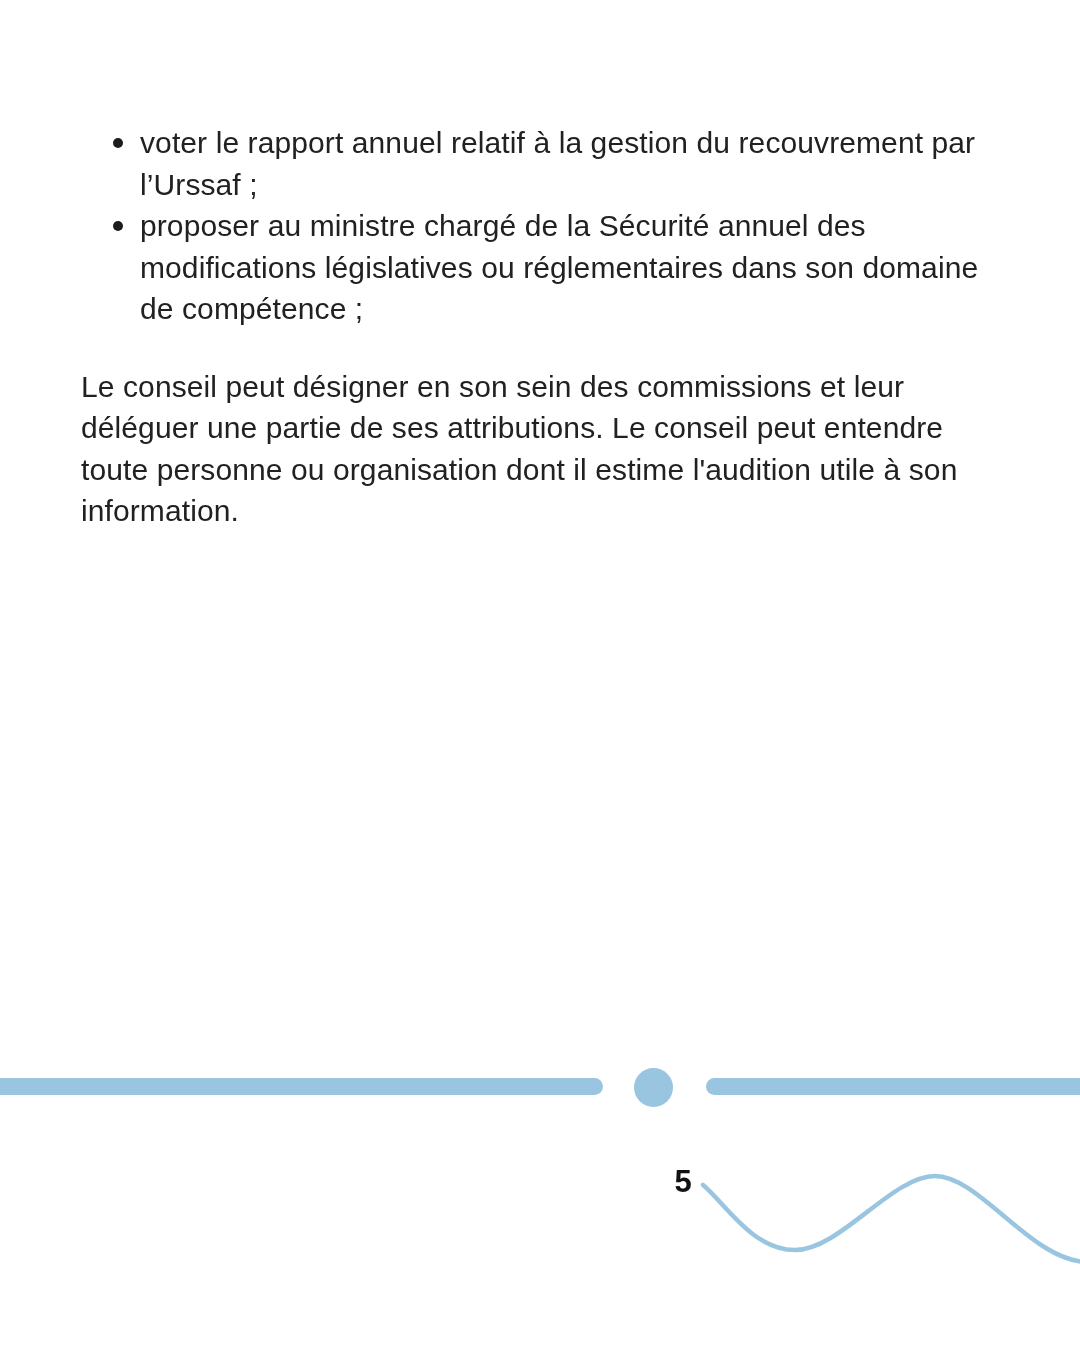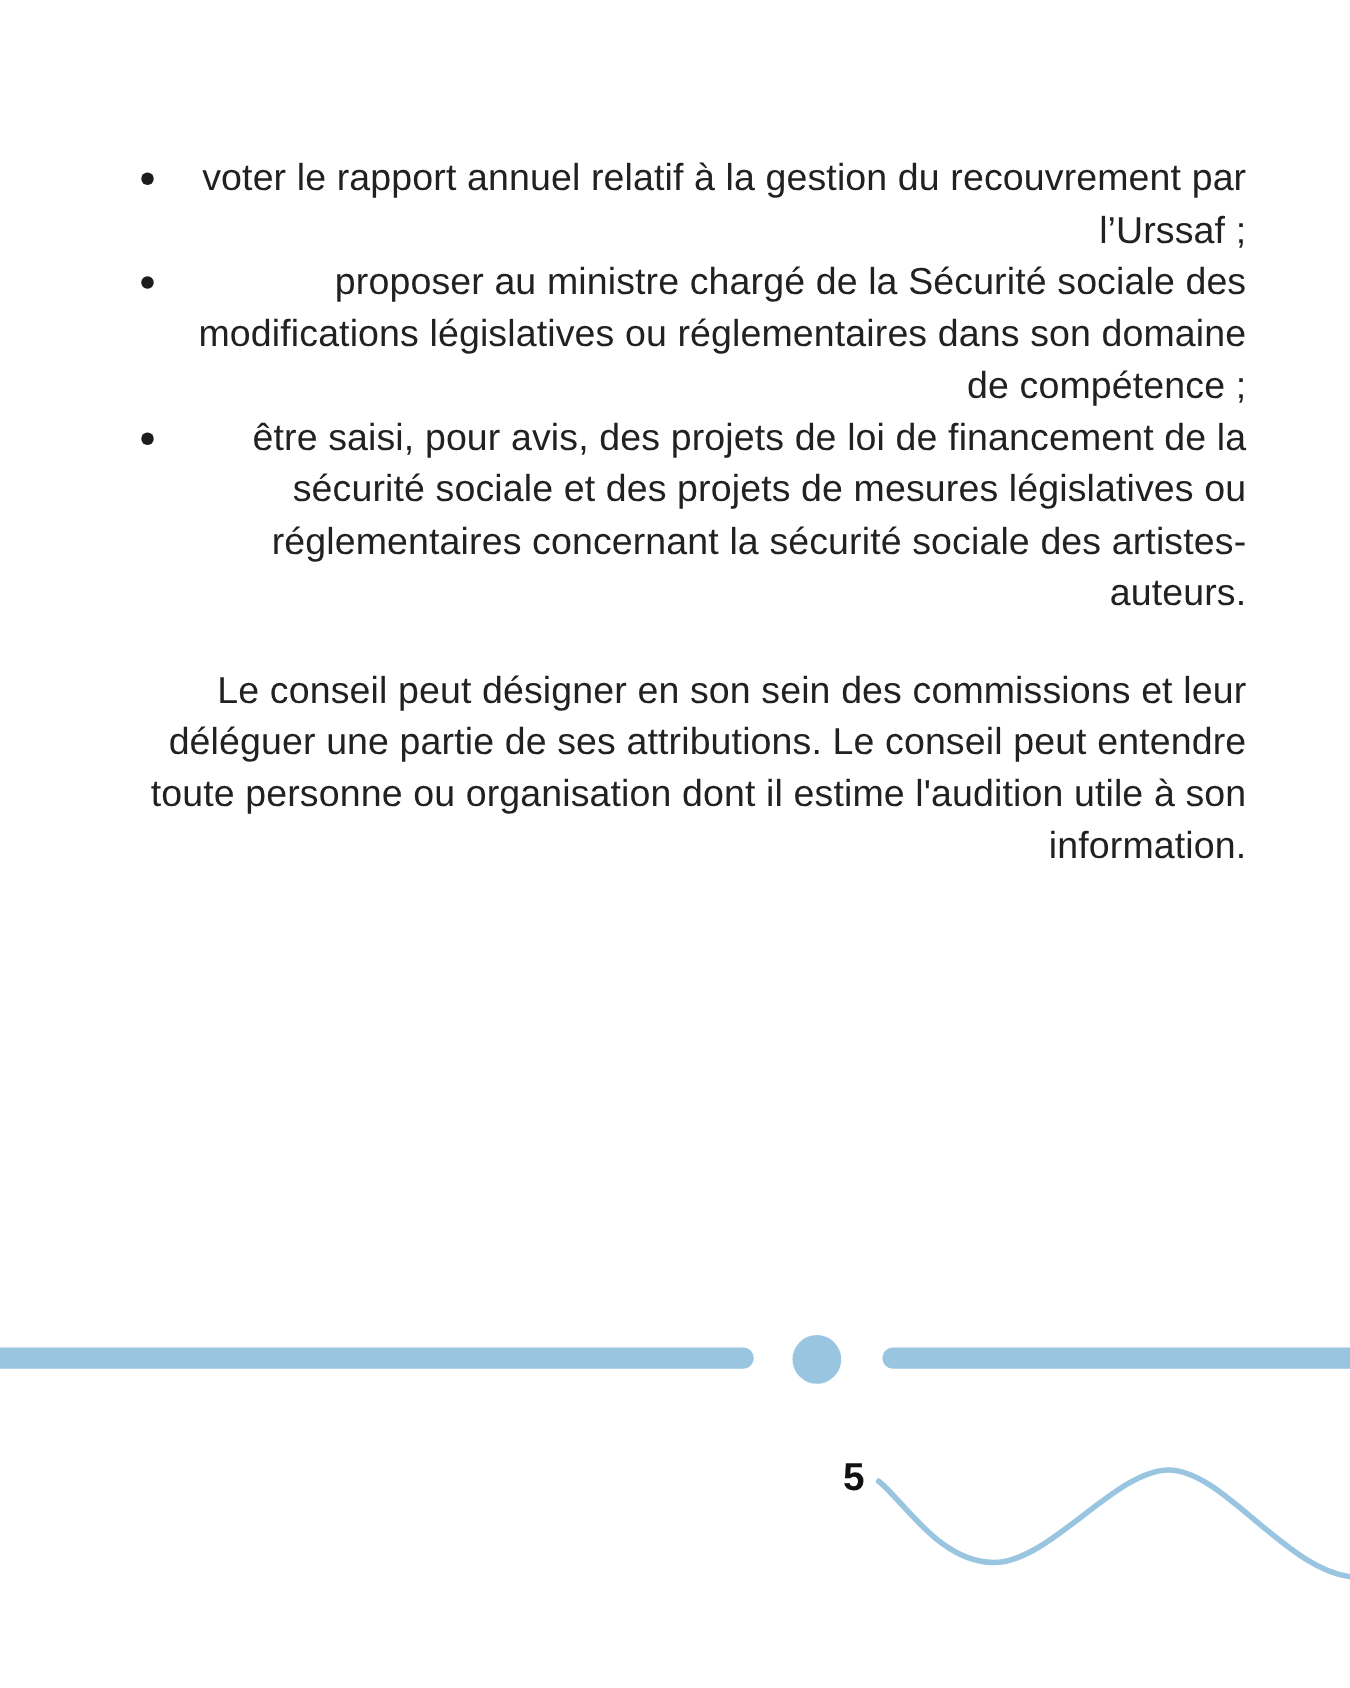--- a/index.html
+++ b/index.html
@@ -16,21 +16,20 @@
     color: #212121;
   }
   .content {
     position: absolute;
     left: 81px;
     top: 122px;
     width: 916px;
     font-size: 30px;
     line-height: 41.5px;
     letter-spacing: 0.1px;
-    text-align: right;
   }
   ul.bullet-list {
     list-style: none;
     margin: 0 0 0 32px;
     padding: 0;
   }
   ul.bullet-list li {
     position: relative;
     padding-left: 27px;
     margin: 0;
@@ -93,22 +92,21 @@
     width: 400px;
     height: 130px;
   }
 </style>
 </head>
 <body>
 
 <div class="content">
   <ul class="bullet-list">
     <li>voter le rapport annuel relatif à la gestion du recouvrement par l’Urssaf ;</li>
-    <li>proposer au ministre chargé de la Sécurité sociale des modifications législatives ou réglementaires dans son domaine de compétence ;</li>
-    <li>être saisi, pour avis, des projets de loi de financement de la sécurité sociale et des projets de mesures législatives ou réglementaires concernant la sécurité sociale des artistes-auteurs.</li>
+    <li>proposer au ministre chargé de la Sécurité annuel des modifications législatives ou réglementaires dans son domaine de compétence ;</li>
   </ul>
   <p class="body-paragraph">Le conseil peut désigner en son sein des commissions et leur déléguer une partie de ses attributions. Le conseil peut entendre toute personne ou organisation dont il estime l'audition utile à son information.</p>
 </div>
 
 <div class="divider-left-line"></div>
 <div class="divider-dot"></div>
 <div class="divider-right-line"></div>
 
 <div class="page-number">5</div>
 

